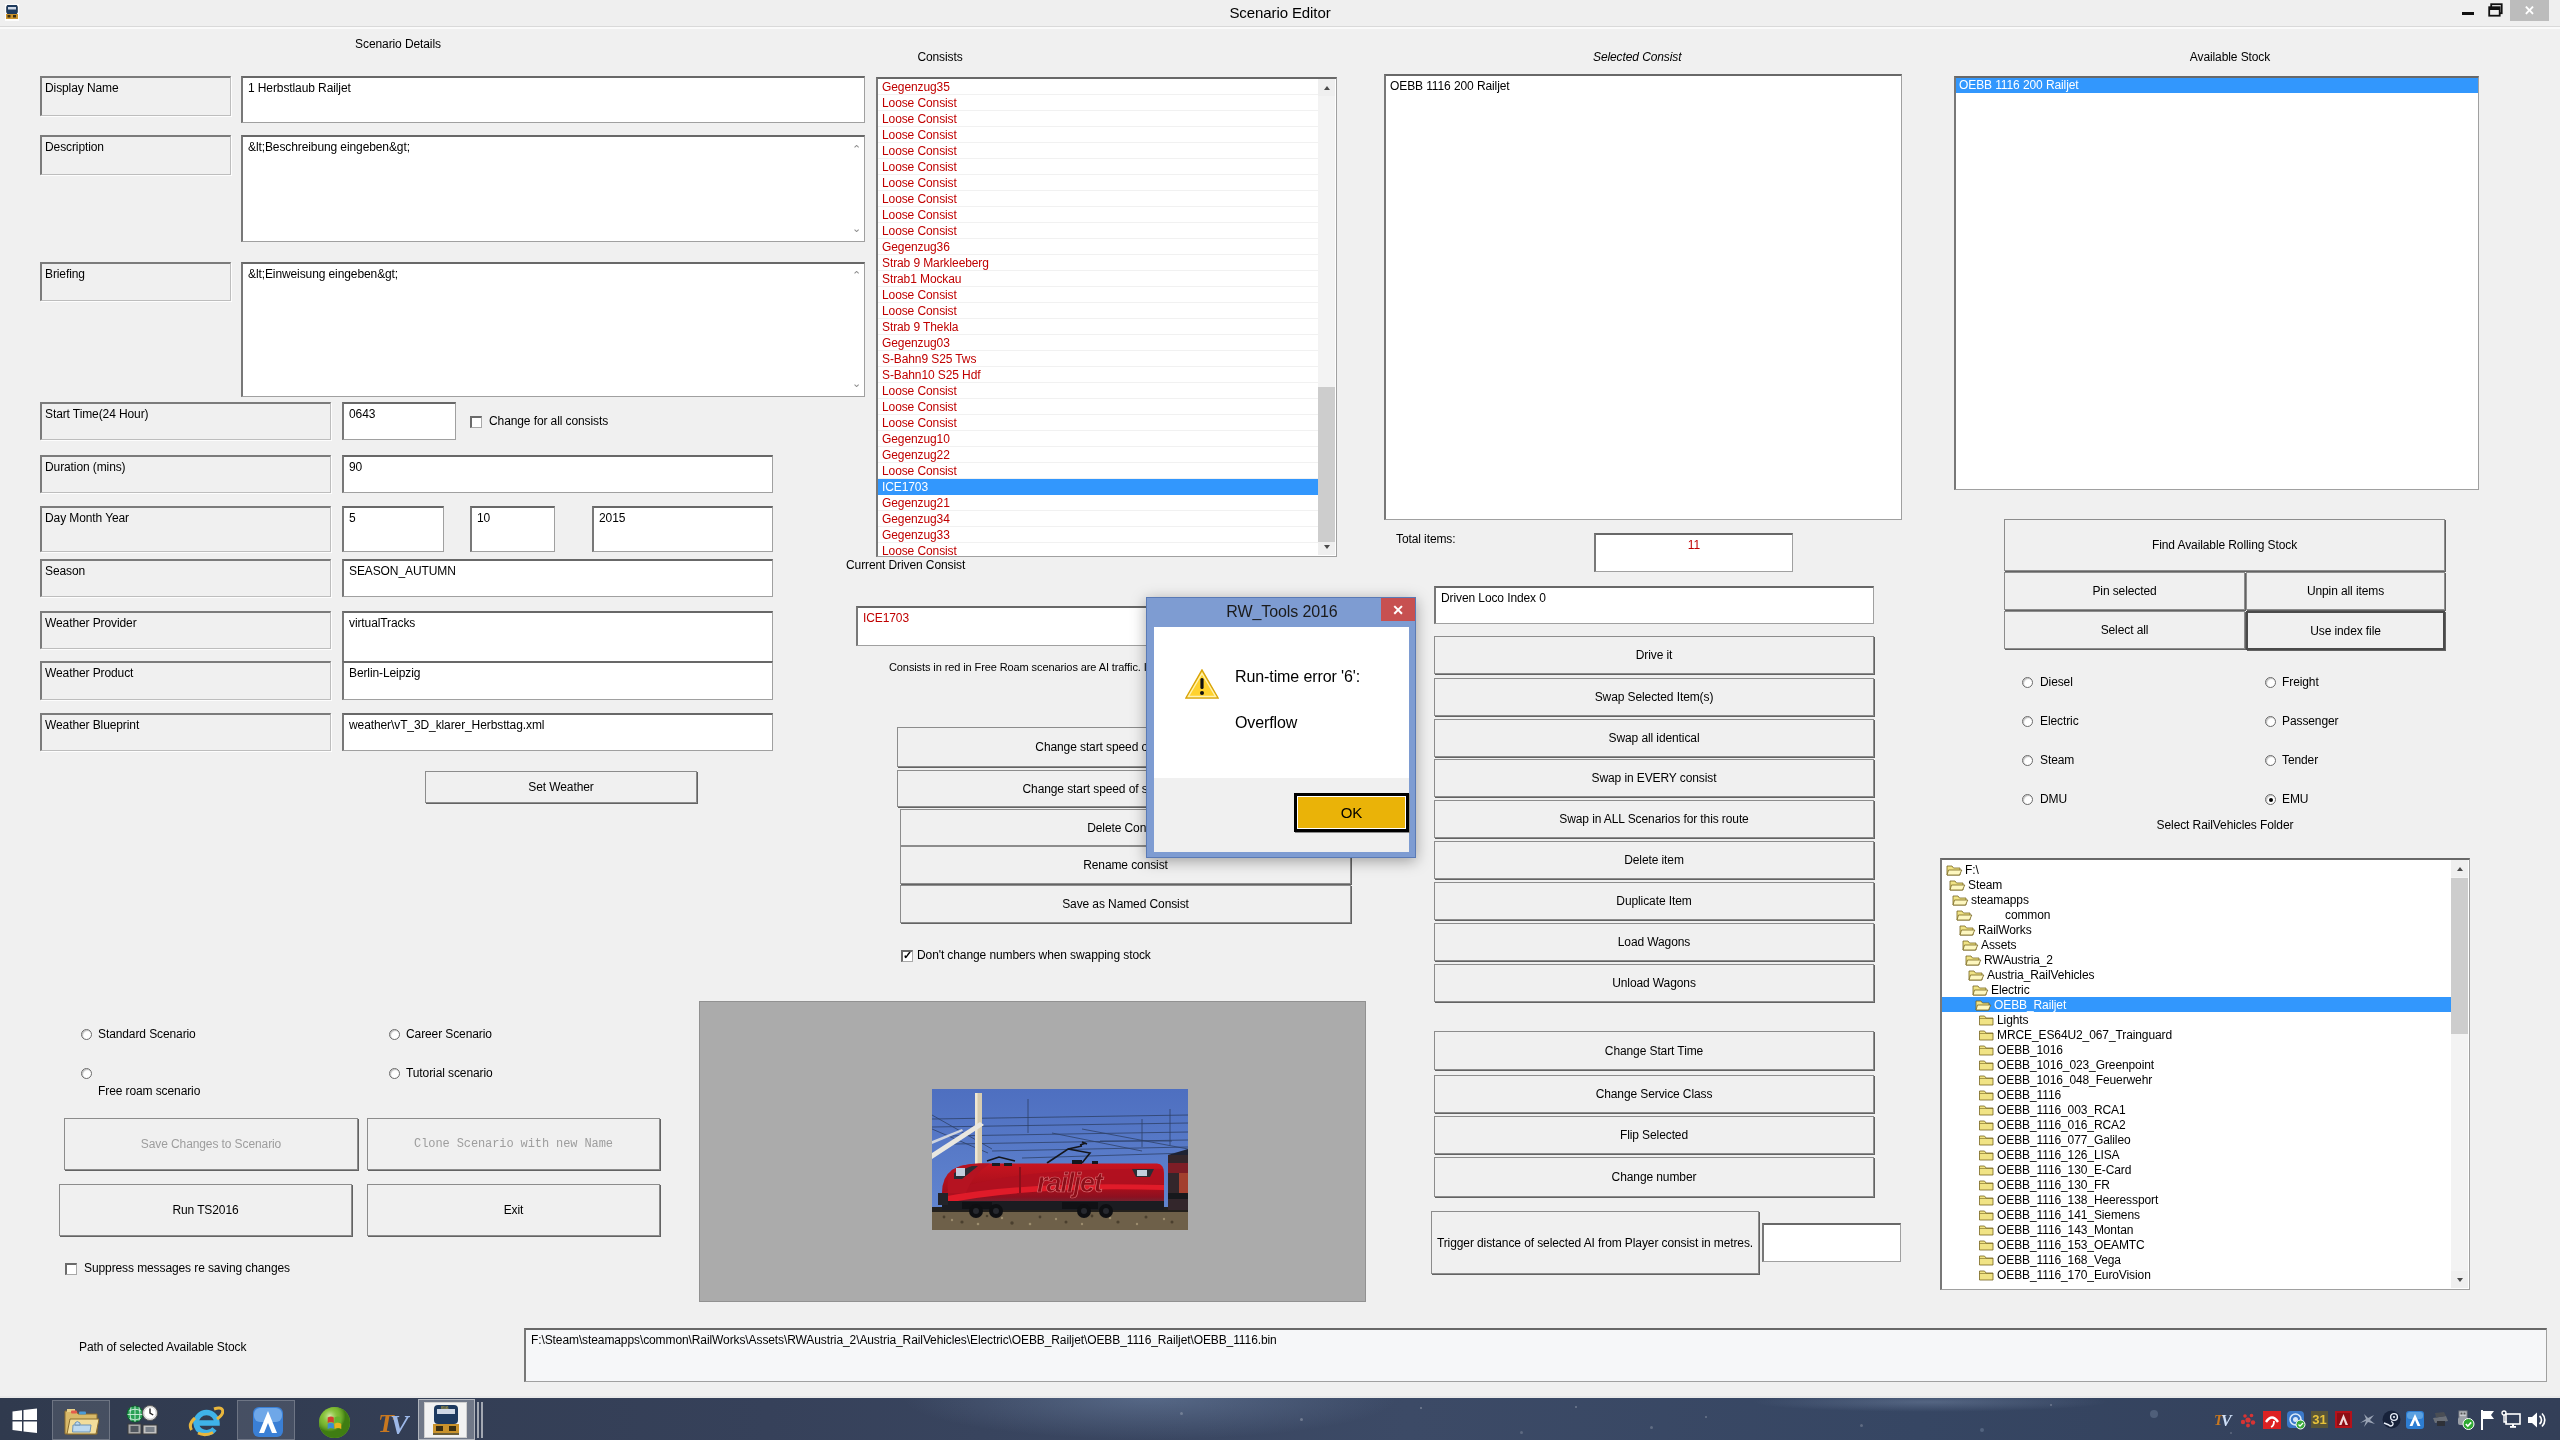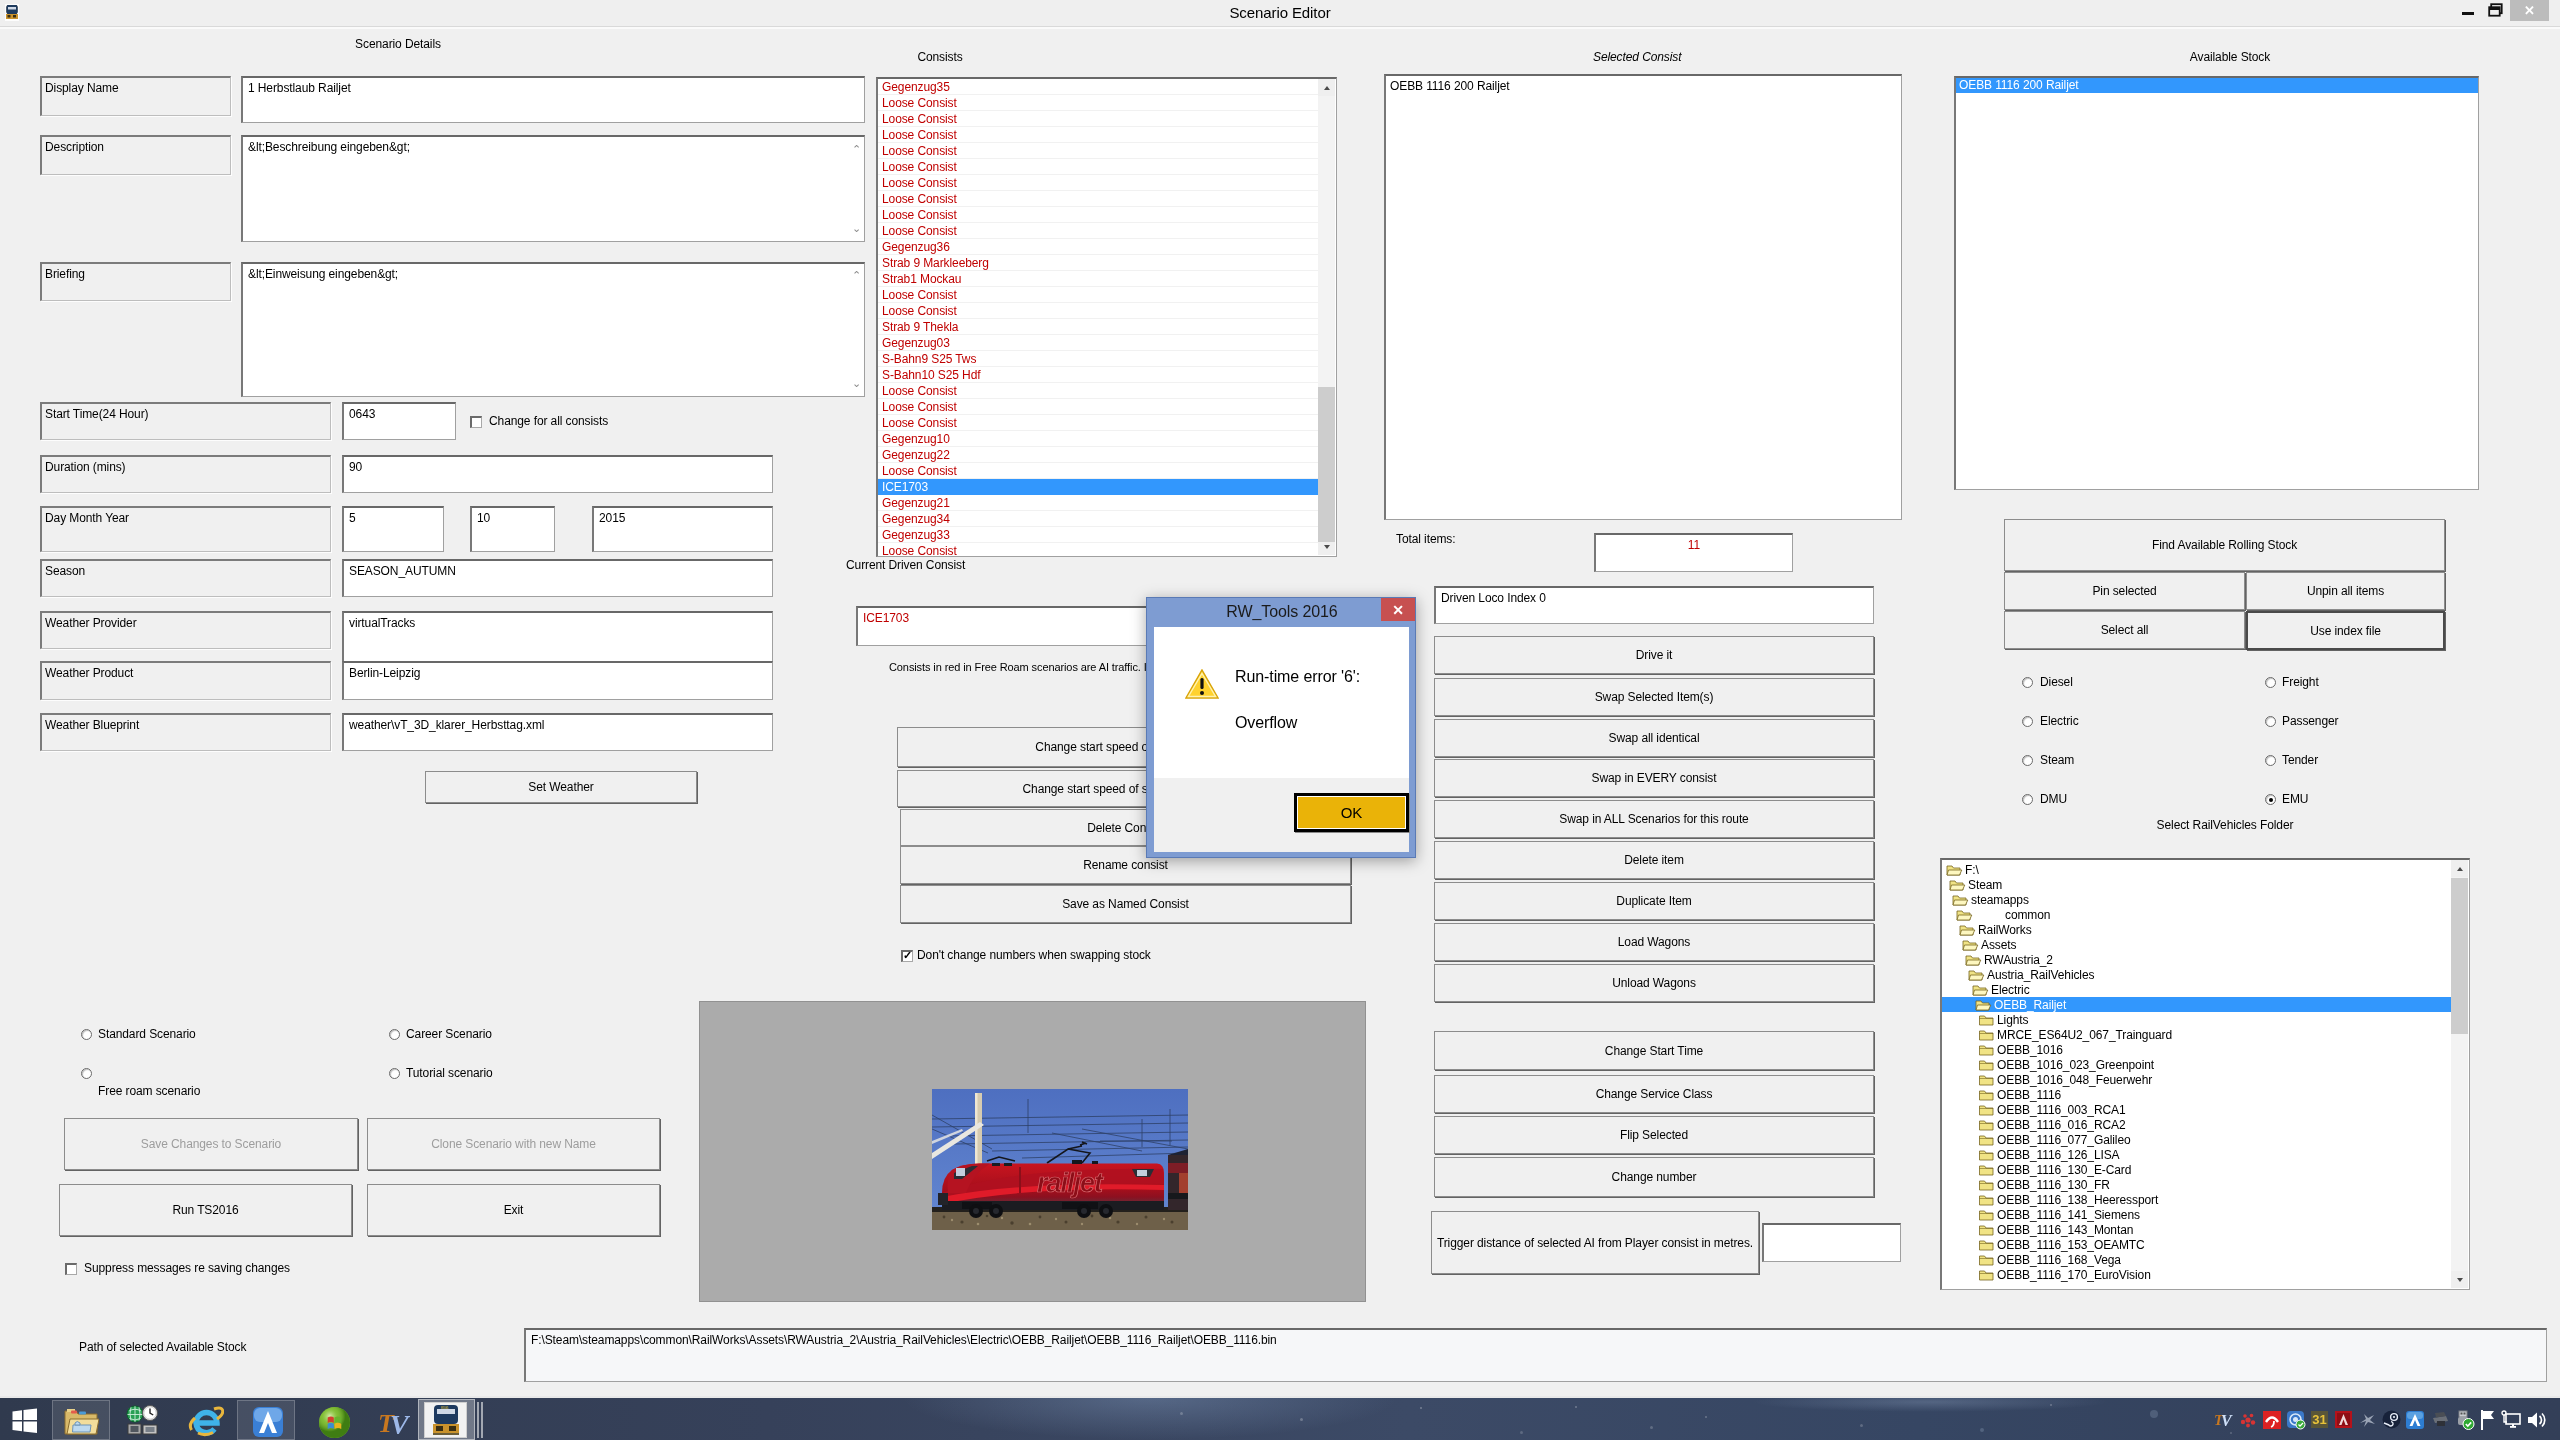--- a/index.html
+++ b/index.html
@@ -90,21 +90,21 @@
 <div class="btn" style="left:425px;top:771px;width:272px;height:32px;">Set Weather</div>
 <div class="radio" style="left:81px;top:1029px;"></div>
 <div class="ab" style="left:98px;top:1027px;">Standard Scenario</div>
 <div class="radio" style="left:389px;top:1029px;"></div>
 <div class="ab" style="left:406px;top:1027px;">Career Scenario</div>
 <div class="radio" style="left:81px;top:1068px;"></div>
 <div class="ab" style="left:98px;top:1084px;text-align:center;">Free roam scenario</div>
 <div class="radio" style="left:389px;top:1068px;"></div>
 <div class="ab" style="left:406px;top:1066px;">Tutorial scenario</div>
 <div class="btn dis" style="left:64px;top:1118px;width:294px;height:52px;">Save Changes to Scenario</div>
-<div class="btn dis" style="left:367px;top:1118px;width:293px;height:52px;">Clone Scenario with new Name</div>
+<div class="btn dis" style="left:367px;top:1118px;width:293px;height:52px;font-family:Liberation Mono, monospace;">Clone Scenario with new Name</div>
 <div class="btn" style="left:59px;top:1184px;width:293px;height:52px;">Run TS2016</div>
 <div class="btn" style="left:367px;top:1184px;width:293px;height:52px;">Exit</div>
 <div class="chk" style="left:65px;top:1263px;"></div>
 <div class="ab" style="left:84px;top:1261px;">Suppress messages re saving changes</div>
 <div class="ab" style="left:890px;top:50px;width:100px;height:16px;text-align:center;">Consists</div>
 <div class="lb" style="left:876px;top:77px;width:461px;height:480px;">
     <div style="position:absolute;left:0;top:0;width:441px;">
       <div class="row red">Gegenzug35</div>
       <div class="row red">Loose Consist</div>
       <div class="row red">Loose Consist</div>

